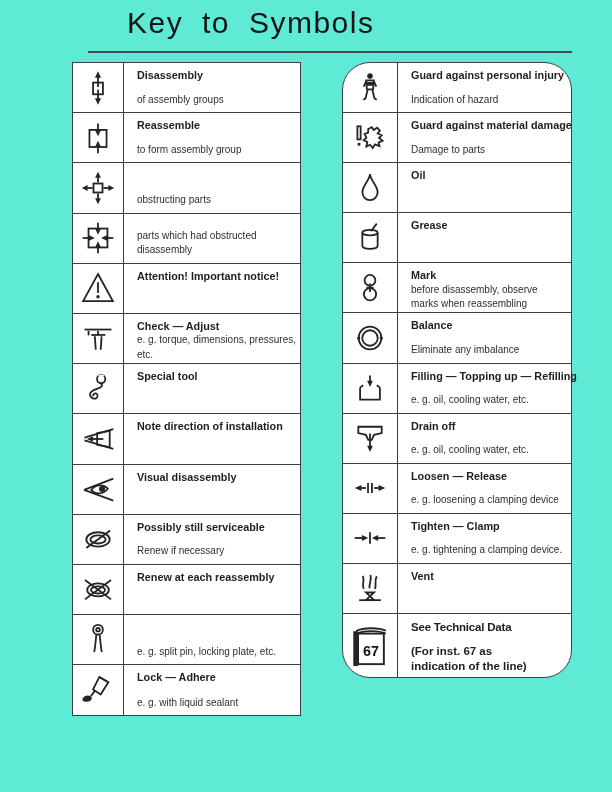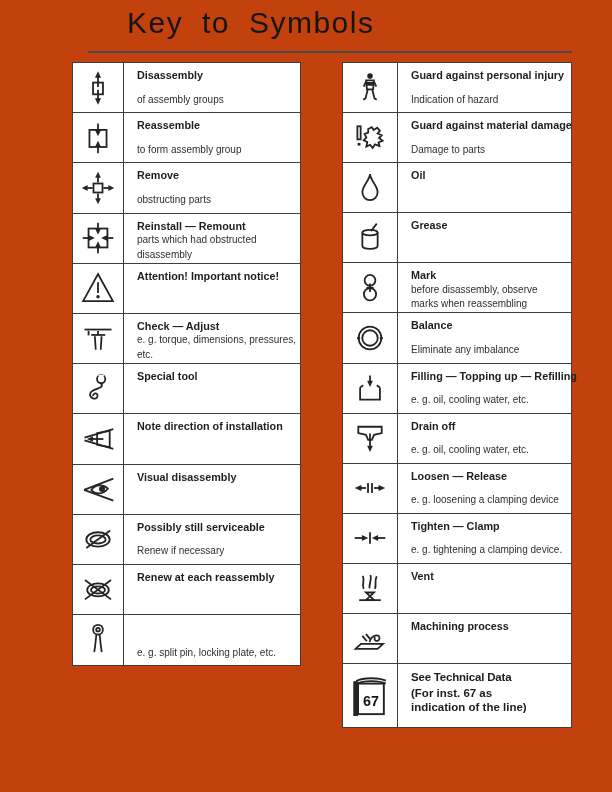--- a/index.html
+++ b/index.html
@@ -1,36 +1,36 @@
 <!DOCTYPE html>
 <html><head>
 <meta charset="utf-8">
 <style>
   html,body{margin:0;padding:0;background:#e8e8e8;}
-  .page{position:relative;width:612px;height:792px;background:#c2410c;
+  .page{position:relative;width:612px;height:792px;background:#5eead4;
         font-family:"Liberation Sans",sans-serif;overflow:hidden;margin:0 auto;}
   .title{position:absolute;left:127px;top:6px;font-size:30px;font-weight:500;
          letter-spacing:1.5px;word-spacing:9px;color:#151515;white-space:nowrap;}
   .rule{position:absolute;left:88px;top:51px;width:484px;height:2px;background:#4a4a4a;}
   .col{position:absolute;top:62px;border:1px solid #3e3e3e;box-sizing:border-box;background:#fff;}
   .col-left{left:72px;width:229px;}
-  .col-right{left:342px;width:230px;}
+  .col-right{left:342px;width:230px;border-radius:28px;}
   .row{display:flex;border-bottom:1px solid #3e3e3e;height:50.2px;box-sizing:border-box;}
   .col-right .row{height:50.1px;}
   .col-right .row.large{height:63px;}
   .row:last-child{border-bottom:none;}
   .icon-cell{flex:0 0 51px;width:51px;border-right:1px solid #3e3e3e;display:flex;
              align-items:center;justify-content:center;box-sizing:border-box;}
   .col-right .icon-cell{flex-basis:55px;width:55px;}
   .text-cell{flex:1;display:flex;flex-direction:column;box-sizing:border-box;
              padding:6px 4px 5px 13px;min-width:0;}
   .label{font-size:10.8px;font-weight:700;color:#1e1e1e;white-space:nowrap;line-height:1.25;}
   .sublabel{font-size:10px;color:#2e2e2e;margin-top:auto;line-height:1.45;white-space:pre-line;}
   .row.large .label{font-size:11.5px;letter-spacing:-0.2px;}
-  .row.large .sublabel{font-size:11.5px;font-weight:700;color:#1e1e1e;margin-top:1px;line-height:1.3;}
+  .row.large .sublabel{font-size:11.5px;font-weight:700;color:#1e1e1e;margin-top:10px;line-height:1.3;}
   .icon{display:block;line-height:0;}
   .icon svg{display:block;width:36px;height:36px;}
   .row.large .icon svg{width:42px;height:44px;}
   .icon svg *{stroke:#242424;stroke-width:2;fill:none;stroke-linecap:butt;stroke-linejoin:miter;}
   .icon svg .f{fill:#242424;stroke:none;}
   .icon svg .w{stroke:#ffffff;}
   .icon svg text{stroke:none;fill:#141414;font-family:"Liberation Sans",sans-serif;
                  font-weight:700;font-size:15px;text-anchor:middle;}
 </style>
 </head>
@@ -84,42 +84,40 @@
               <line x1="20" y1="26" x2="20" y2="32"></line>
               <polygon class="f" points="16.8,31.5 20,38 23.2,31.5"></polygon>
               <line x1="14" y1="20" x2="8" y2="20"></line>
               <polygon class="f" points="8.5,16.8 2,20 8.5,23.2"></polygon>
               <line x1="26" y1="20" x2="32" y2="20"></line>
               <polygon class="f" points="31.5,16.8 38,20 31.5,23.2"></polygon>
             </svg>
           </span>
         </div>
         <div class="cell text-cell">
-          <div class="label">Remove</div>
           <div class="sublabel">obstructing parts</div>
         </div>
       </div>
       <div class="row">
         <div class="cell icon-cell">
           <span class="icon">
             <svg viewBox="0 0 40 40">
               <rect x="9.5" y="9.5" width="21" height="21"></rect>
               <line x1="20" y1="3" x2="20" y2="10"></line>
               <polygon class="f" points="16.8,9.5 20,16.5 23.2,9.5"></polygon>
               <line x1="20" y1="37" x2="20" y2="30"></line>
               <polygon class="f" points="16.8,30.5 20,23.5 23.2,30.5"></polygon>
               <line x1="3" y1="20" x2="10" y2="20"></line>
               <polygon class="f" points="9.5,16.8 16.5,20 9.5,23.2"></polygon>
               <line x1="37" y1="20" x2="30" y2="20"></line>
               <polygon class="f" points="30.5,16.8 23.5,20 30.5,23.2"></polygon>
             </svg>
           </span>
         </div>
         <div class="cell text-cell">
-          <div class="label">Reinstall — Remount</div>
           <div class="sublabel">parts which had obstructed disassembly</div>
         </div>
       </div>
       <div class="row">
         <div class="cell icon-cell">
           <span class="icon">
             <svg viewBox="0 0 40 40">
               <path d="M20,4.5 L36.5,34.5 L3.5,34.5 Z"></path>
               <line x1="20" y1="13.5" x2="20" y2="25.5" stroke-width="3.4"></line>
               <circle class="f" cx="20" cy="29.8" r="1.9"></circle>
@@ -229,20 +227,36 @@
             <svg viewBox="0 0 40 40">
               <circle cx="20" cy="8.5" r="5.4"></circle>
               <circle cx="20" cy="8.5" r="2"></circle>
               <path d="M18.2,13.6 C17.5,20 17,27 15.8,33.5"></path>
               <path d="M21.8,13.6 C22.5,20 23,27 24.2,33.5"></path>
             </svg>
           </span>
         </div>
         <div class="cell text-cell">
           <div class="sublabel">e. g. split pin, locking plate, etc.</div>
+        </div>
+      </div>
+      <div class="row">
+        <div class="cell icon-cell">
+          <span class="icon">
+            <svg viewBox="0 0 40 40">
+              <path d="M21.5,5.5 L31.5,11.5 L23,25 L14.5,19.5 Z"></path>
+              <line x1="21.5" y1="5.5" x2="31.5" y2="11.5" stroke-width="3.4"></line>
+              <line x1="16.5" y1="21" x2="12" y2="27"></line>
+              <path class="f" d="M3,29.5 C5,25 12,25.5 13,28.5 C14,31.5 8.5,34 4.8,32.8 C2.6,32 2.4,31 3,29.5 Z"></path>
+            </svg>
+          </span>
+        </div>
+        <div class="cell text-cell">
+          <div class="label">Lock — Adhere</div>
+          <div class="sublabel">e. g. with liquid sealant</div>
         </div>
       </div>
     </div>
   <div class="col col-right" id="col-right">
       <div class="row">
         <div class="cell icon-cell">
           <span class="icon">
             <svg viewBox="0 0 40 40">
               <circle class="f" cx="20" cy="6.8" r="3.1"></circle>
               <path d="M15.8,11.5 L24.2,11.5 L23.5,21.5 L16.5,21.5 Z"></path>
@@ -408,35 +422,20 @@
               <path d="M13,21 C10.5,16 14.5,12 12,6.5"></path>
               <path d="M19.5,20.5 C18.5,15 22.5,11.5 20.5,5.5"></path>
               <path d="M25.5,21 C27.5,16 24.5,12.5 27.5,7"></path>
             </svg>
           </span>
         </div>
         <div class="cell text-cell">
           <div class="label">Vent</div>
         </div>
       </div>
-      <div class="row">
-        <div class="cell icon-cell">
-          <span class="icon">
-            <svg viewBox="0 0 40 40">
-              <path d="M4,31 L28.5,31 L34.5,25.5 L10,25.5 Z"></path>
-              <path d="M19.5,23.5 C21,15.5 31.5,13.5 30.5,19.5 C29.8,23.5 23.5,23 25.5,18"></path>
-              <line x1="11.5" y1="16.5" x2="16.5" y2="22.5"></line>
-              <line x1="15.5" y1="14.5" x2="20.5" y2="20.5"></line>
-            </svg>
-          </span>
-        </div>
-        <div class="cell text-cell">
-          <div class="label">Machining process</div>
-        </div>
-      </div>
       <div class="row large">
         <div class="cell icon-cell">
           <span class="icon">
             <svg viewBox="0 0 44 46">
               <path d="M7.5,7.5 C15,3.5 31,3.5 38.5,7"></path>
               <path d="M7.5,10.5 C15,6.5 31,6.5 38.5,10"></path>
               <rect x="9.5" y="10" width="27" height="32" stroke-width="3"></rect>
               <rect class="f" x="4.5" y="7.5" width="5" height="36.5"></rect>
               <text x="23" y="33">67</text>
             </svg>

